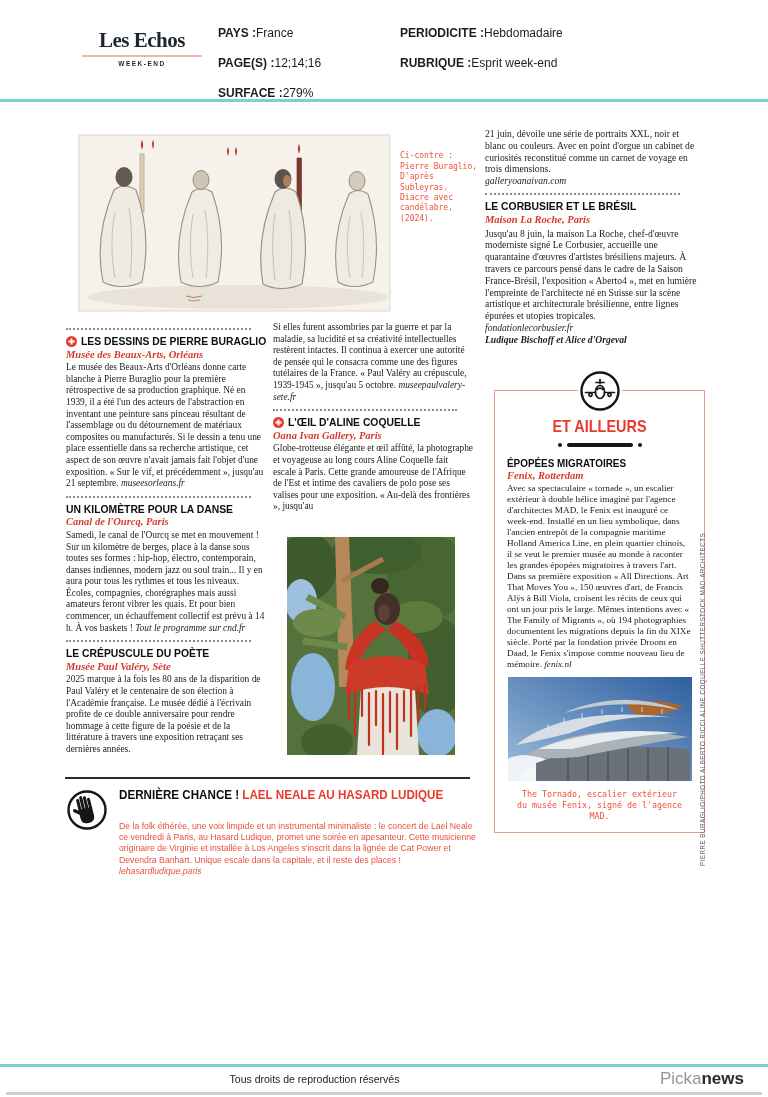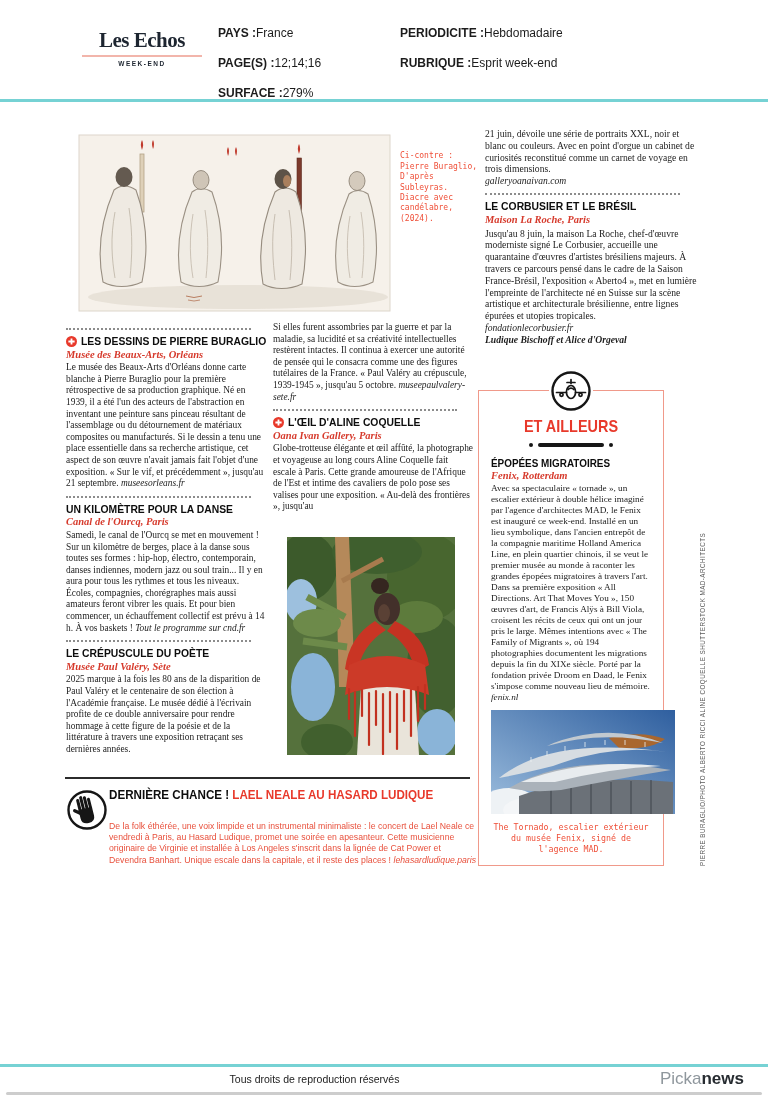--- a/index.html
+++ b/index.html
@@ -47,38 +47,38 @@
   .body { text-align:left; }
   .it { font-style:italic; }
   .link-line { font-style:italic; }
   .authors { font-weight:700; font-style:italic; }
   .bullet { width:11px; height:11px; flex:0 0 11px; }
 
   
   .photo { position:absolute; left:287px; top:537px; width:168px; height:218px; }
 
   
-  .etbox { position:absolute; left:478px; top:390px; width:186px; border:1.5px solid #f0998a;
+  .etbox { position:absolute; left:494px; top:390px; width:211px; border:1.5px solid #f0998a;
            padding:14px 12px 10px 12px; background:#fff; }
   .plane-badge { position:absolute; left:50%; top:-22px; transform:translateX(-50%);
                  width:44px; height:44px; background:#fff; border-radius:50%; }
   .et-title { text-align:center; font-family:"Liberation Sans", sans-serif; font-weight:800;
               font-size:17px; color:#e8392b; transform:scaleX(0.85); margin-top:12px; white-space:nowrap; }
   .et-div { display:flex; align-items:center; justify-content:center; gap:5px; margin:6px 0 10px 0; }
   .et-div .dot { width:4px; height:4px; border-radius:50%; background:#161616; }
   .et-div .bar { width:66px; height:3.5px; border-radius:2px; background:#161616; }
   .etbox .art-title { font-size:11px; }
   .etbox .body { font-size:9.2px; line-height:11px; }
   .tornado { margin:7px auto 4px auto; width:184px; }
   .tornado-cap { font-family:"DejaVu Sans Mono", monospace; font-size:8.3px; line-height:11px;
                  color:#ef4f38; text-align:center; white-space:pre-line; margin-top:4px; }
 
   
   .banner-rule { position:absolute; left:65px; top:777px; width:405px; height:1.5px; background:#2b2b2b; }
-  .banner { position:absolute; left:65px; top:788px; width:412px; display:flex; }
+  .banner { position:absolute; left:65px; top:788px; width:412px; display:flex; gap:10px; }
   .hand-badge { width:44px; height:44px; flex:0 0 44px; }
   .banner-head { font-family:"Liberation Sans", sans-serif; font-weight:800; font-size:12.5px;
                  white-space:nowrap; transform:scaleX(0.93); transform-origin:left center; }
   .banner-head .black { color:#0d0d0d; } .banner-head .red { color:#e8392b; }
   .banner-body { font-family:"Liberation Sans", sans-serif; font-size:8.7px; line-height:11.2px;
                  color:#e8503c; margin-top:19px; }
 
   
   .credits { position:absolute; left:699px; top:588px; height:278px;
              writing-mode:vertical-rl; transform:rotate(180deg);

